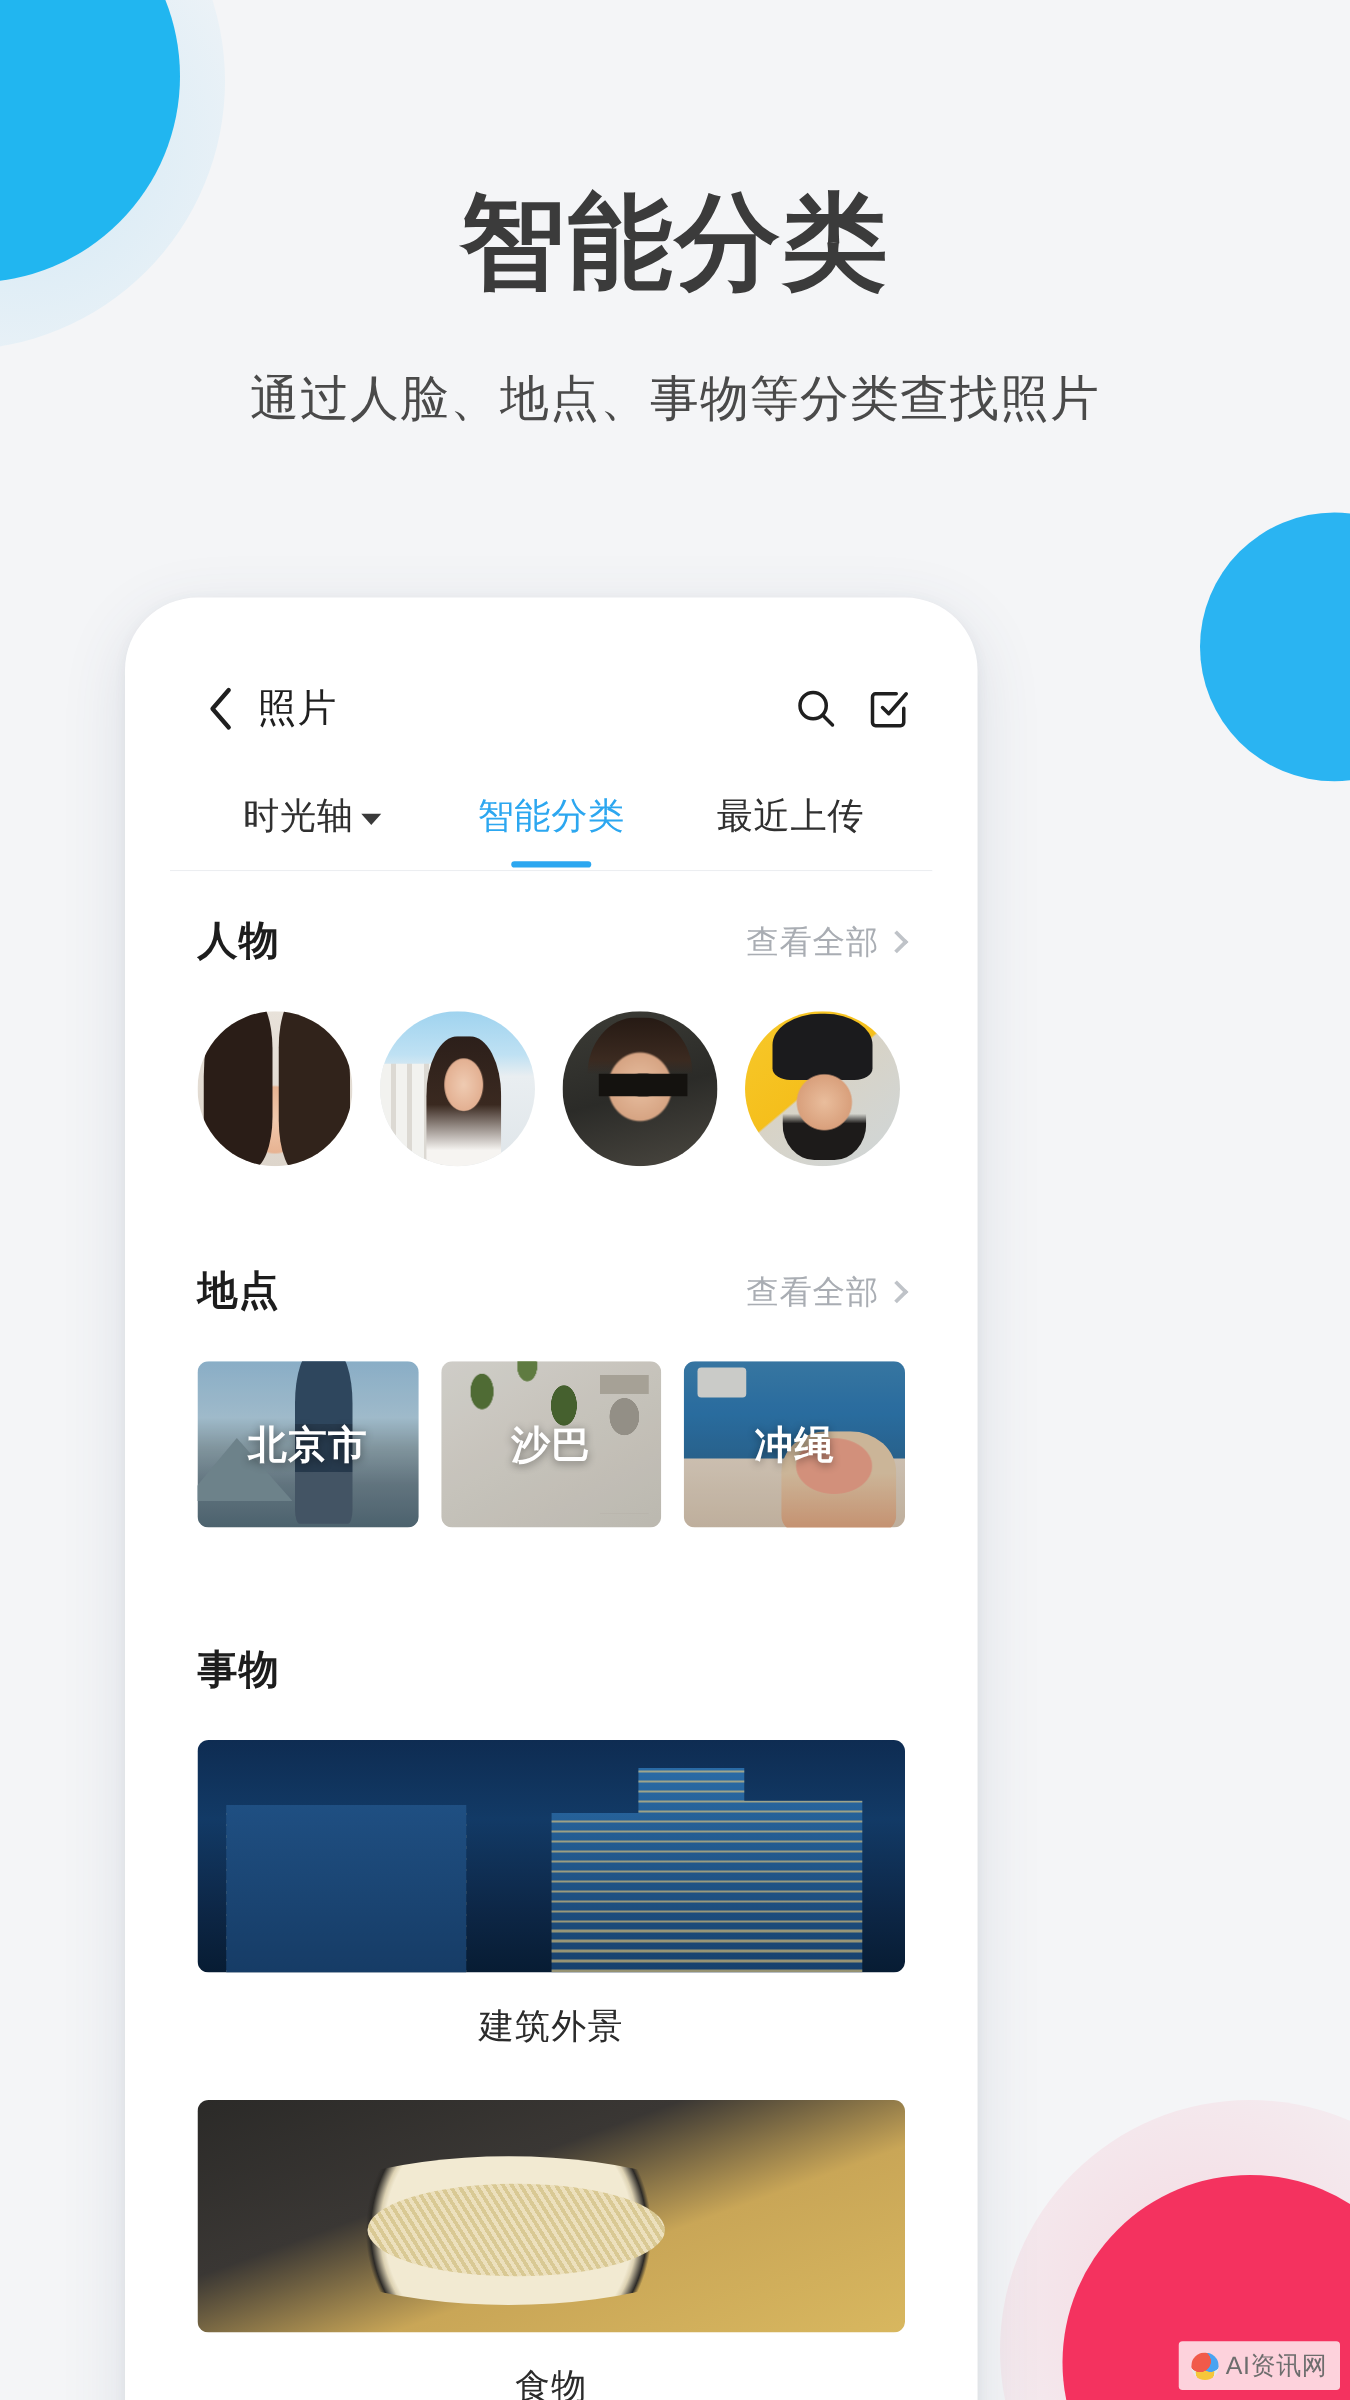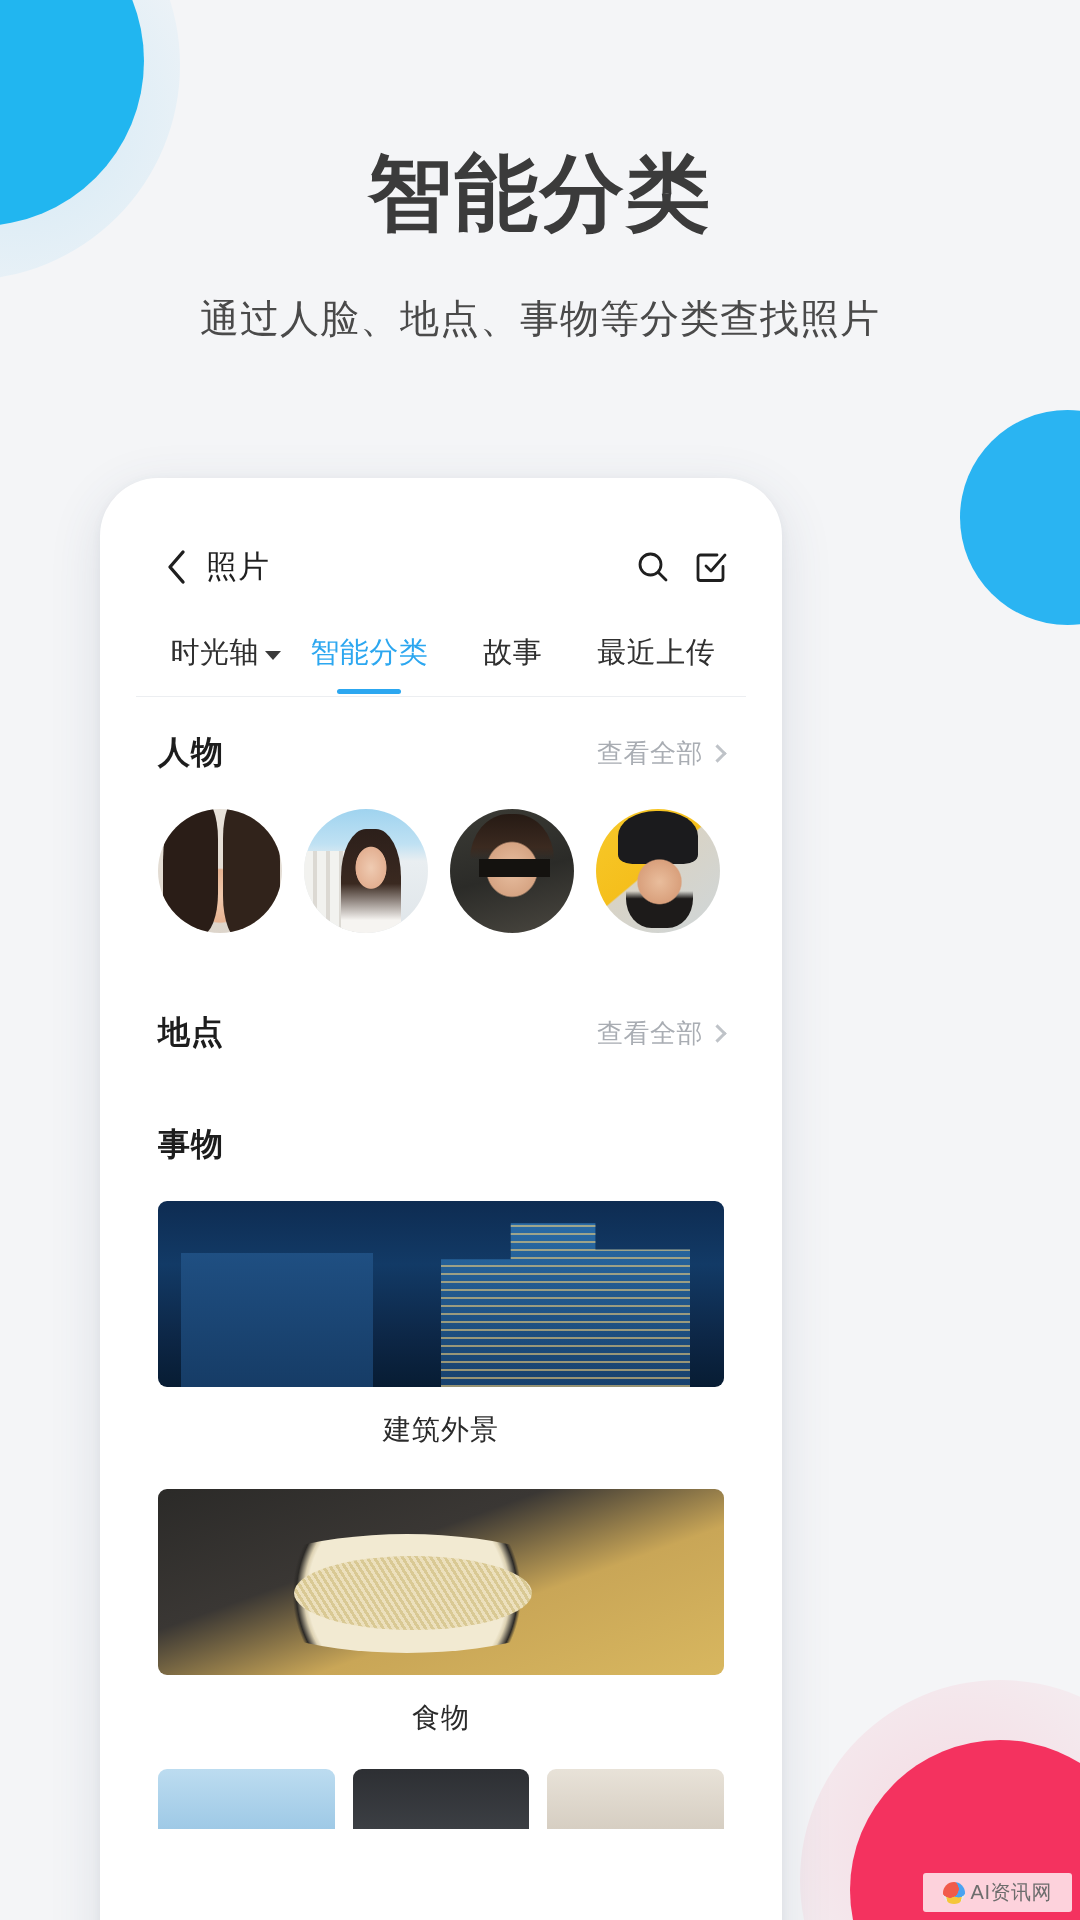--- a/index.html
+++ b/index.html
@@ -373,21 +373,21 @@
   .pk3 { background: linear-gradient(180deg, #e8e2d8 0%, #d6cec2 100%); }
 
   
   .watermark {
     position: absolute;
     right: 8px; bottom: 8px;
     display: flex;
     align-items: center;
     gap: 6px;
     background: rgba(255,255,255,0.78);
-    padding: 6px 20px;
+    padding: 6px 10px;
     border-radius: 3px;
     z-index: 20;
   }
   .wm-mark {
     width: 22px; height: 22px;
     border-radius: 50%;
     background:
       radial-gradient(circle at 32% 32%, #f15a4a 0 40%, rgba(0,0,0,0) 42%),
       radial-gradient(circle at 70% 35%, #4aa3f1 0 36%, rgba(0,0,0,0) 38%),
       radial-gradient(circle at 50% 72%, #f5c63a 0 38%, rgba(0,0,0,0) 40%),
@@ -434,23 +434,20 @@
       </div>
     </div>
 
     <div class="tabs">
       <div class="tab">
         <span class="tab-label">时光轴</span>
         <span class="caret"></span>
       </div>
       <div class="tab active">
         <span class="tab-label">智能分类</span>
-      </div>
-      <div class="tab">
-        <span class="tab-label">故事</span>
       </div>
       <div class="tab">
         <span class="tab-label">最近上传</span>
       </div>
     </div>
 
     <div class="section">
       <div class="section-head">
         <div class="section-title">人物</div>
         <div class="section-more">
@@ -475,20 +472,37 @@
     </div>
 
     <div class="section">
       <div class="section-head">
         <div class="section-title">地点</div>
         <div class="section-more">
           <span class="section-more-label">查看全部</span>
           <span class="chev"></span>
         </div>
       </div>
+      <div class="place-row">
+        <div class="place-card">
+          <div class="bg p1"></div>
+          <div class="scrim"></div>
+          <div class="place-label">北京市</div>
+        </div>
+        <div class="place-card">
+          <div class="bg p2"></div>
+          <div class="scrim"></div>
+          <div class="place-label">沙巴</div>
+        </div>
+        <div class="place-card">
+          <div class="bg p3"></div>
+          <div class="scrim"></div>
+          <div class="place-label">冲绳</div>
+        </div>
+      </div>
     </div>
 
     <div class="section">
       <div class="section-head">
         <div class="section-title">事物</div>
       </div>
       <div class="thing-row">
         <div class="thing-item">
           <div class="thing-card">
               <div class="bg t1" style="position:absolute;inset:0"></div>

